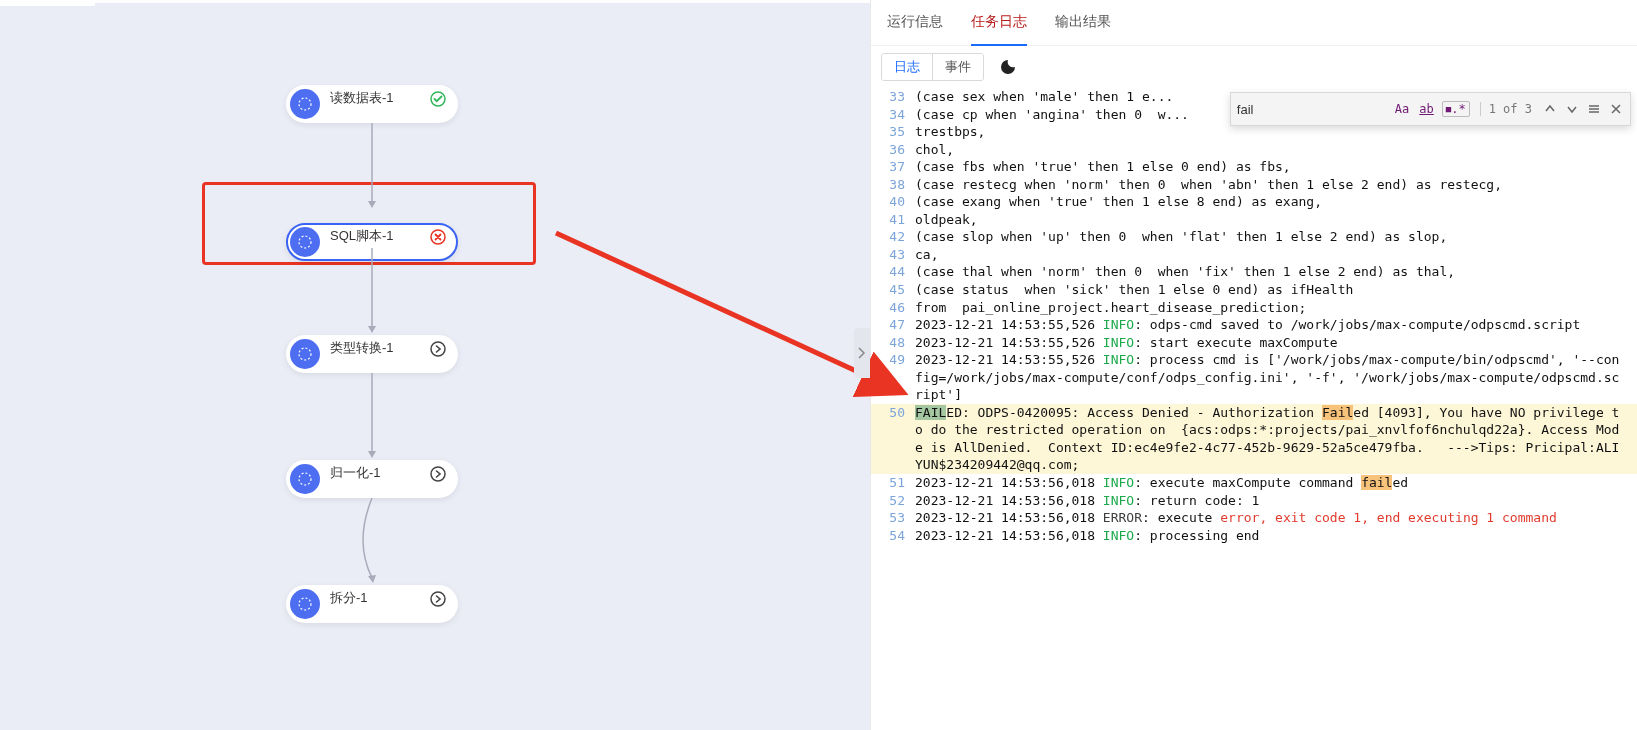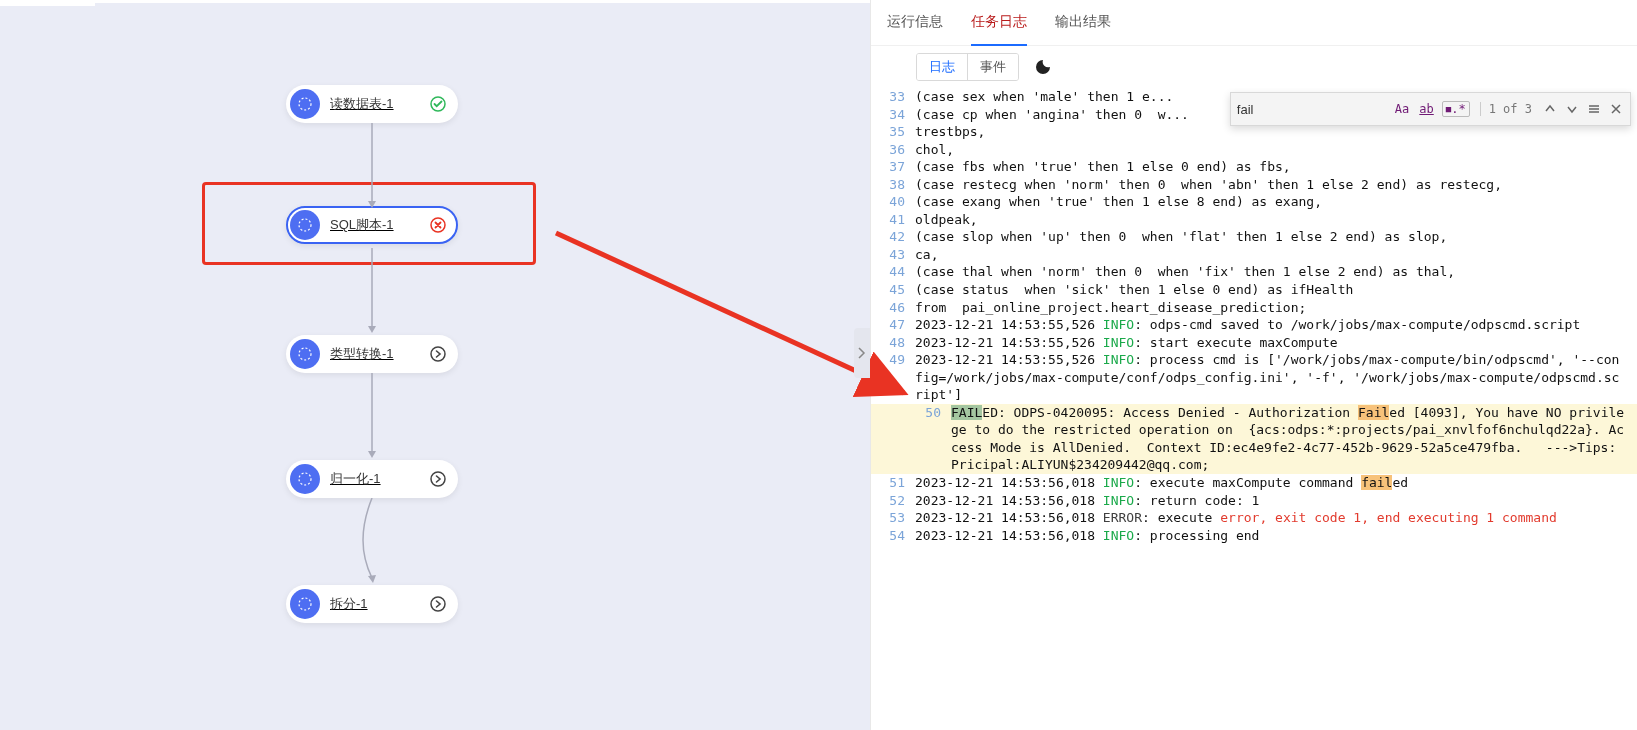--- a/index.html
+++ b/index.html
@@ -26,25 +26,23 @@
       height: 3px;
       background: #fff;
     }
     .node {
       position: absolute;
       width: 172px;
       height: 38px;
       background: #fff;
       border-radius: 19px;
       display: flex;
-      align-items: center;
       padding: 3px;
       box-shadow: 0 2px 6px rgba(0,0,0,0.08);
       border: 1px solid transparent;
-      text-decoration: underline;
     }
     .node.selected {
       border: 2px solid #3a63f3;
       padding: 2px;
     }
     .node-icon {
       width: 30px;
       height: 30px;
       border-radius: 50%;
       background: #4e6ef2;
@@ -125,21 +123,20 @@
       display: flex;
       align-items: center;
       padding: 0 10px;
       gap: 0;
     }
     .subtab-group {
       display: inline-flex;
       border: 1px solid #d9d9d9;
       border-radius: 3px;
       overflow: hidden;
-      margin-left: 35px;
     }
     .subtab {
       font-size: 13px;
       padding: 4px 12px;
       background: #fff;
       color: #555;
       cursor: pointer;
     }
     .subtab.active {
       color: #1b6bff;
@@ -163,21 +160,20 @@
       font-size: 13px;
       overflow: hidden;
     }
     .log-lines { padding: 0; }
     .log-line {
       display: flex;
       line-height: 1.35;
     }
     .log-line.highlight {
       background: #fdf7d8;
-      padding-left: 36px;
     }
     .gutter {
       width: 44px;
       text-align: right;
       padding-right: 10px;
       color: #7ba4d8;
       user-select: none;
       flex-shrink: 0;
     }
     .log-text {
@@ -244,21 +240,21 @@
     <span class="node-status">
       <svg width="16" height="16" viewBox="0 0 16 16">
           <circle cx="8" cy="8" r="7" fill="none" stroke="#2fb85a" stroke-width="1.5"></circle>
           <path d="M4.5 8 l2.2 2.2 L11.5 5.5" stroke="#2fb85a" stroke-width="1.8" fill="none" stroke-linecap="round"></path>
         </svg>
     </span>
   </div>
 
   <div class="highlight-box" style="left:202px; top:179px; width:334px; height:83px"></div>
 
-  <div class="node selected" style="left:286px; top:203px">
+  <div class="node selected" style="left:286px; top:220px">
     <span class="node-icon">
       <svg viewBox="0 0 16 16" fill="none">
           <circle cx="8" cy="8" r="6" stroke="#fff" stroke-width="1.2" stroke-dasharray="2 2"></circle>
         </svg>
     </span>
     <span class="node-label">SQL脚本-1</span>
     <span class="node-status">
       <svg width="16" height="16" viewBox="0 0 16 16">
           <circle cx="8" cy="8" r="7" fill="none" stroke="#e93323" stroke-width="1.5"></circle>
           <path d="M5.5 5.5 L10.5 10.5 M10.5 5.5 L5.5 10.5" stroke="#e93323" stroke-width="1.8" stroke-linecap="round"></path>

